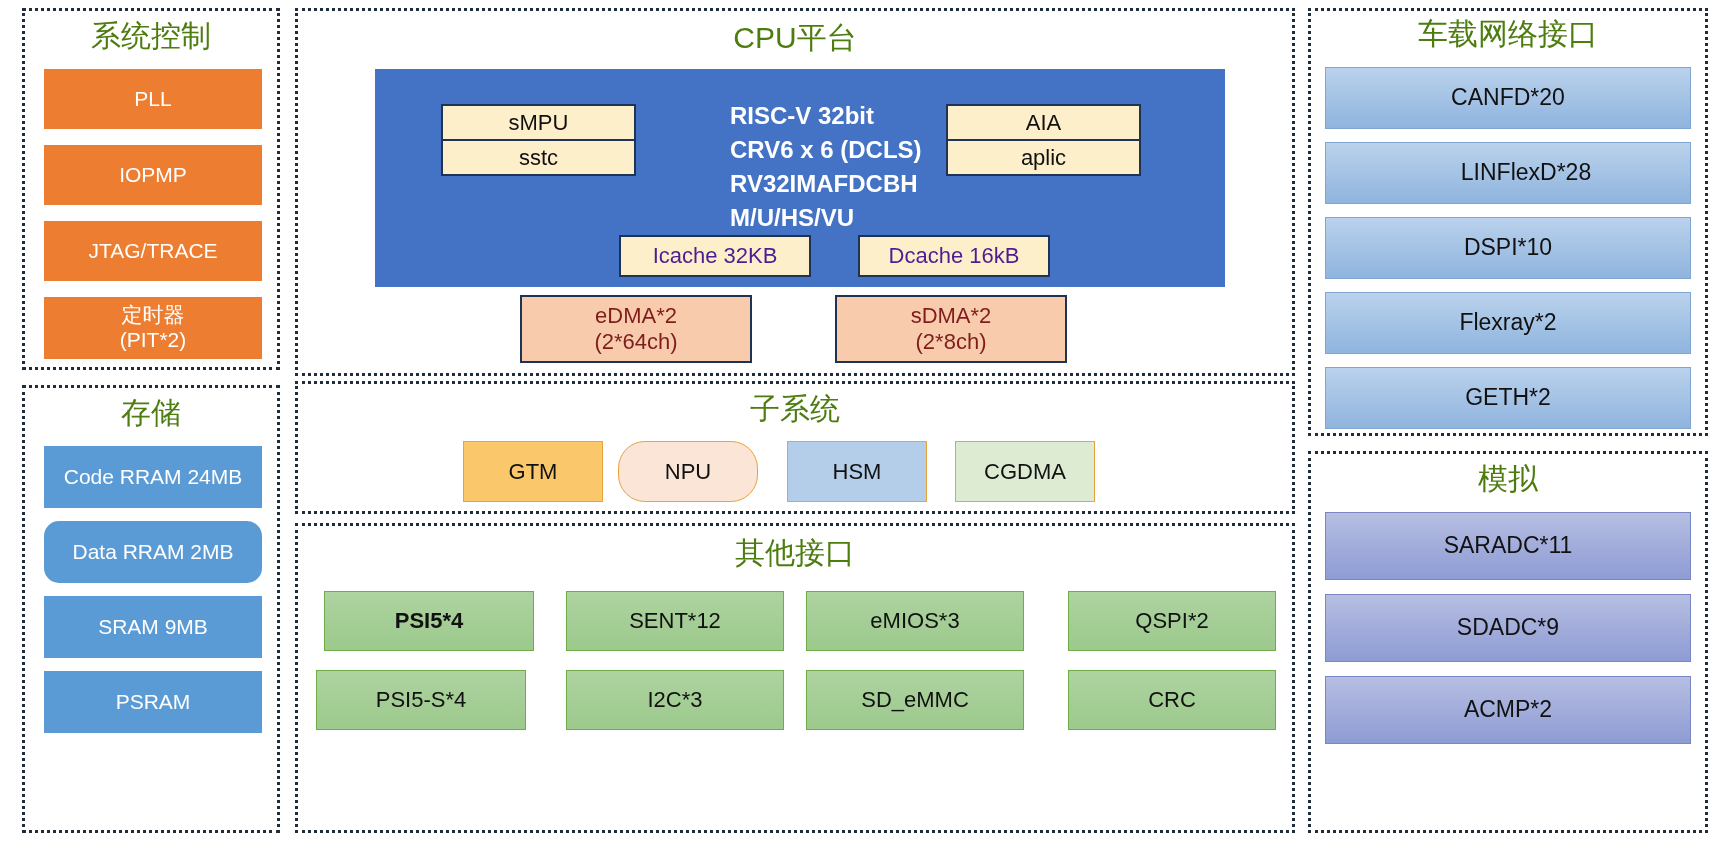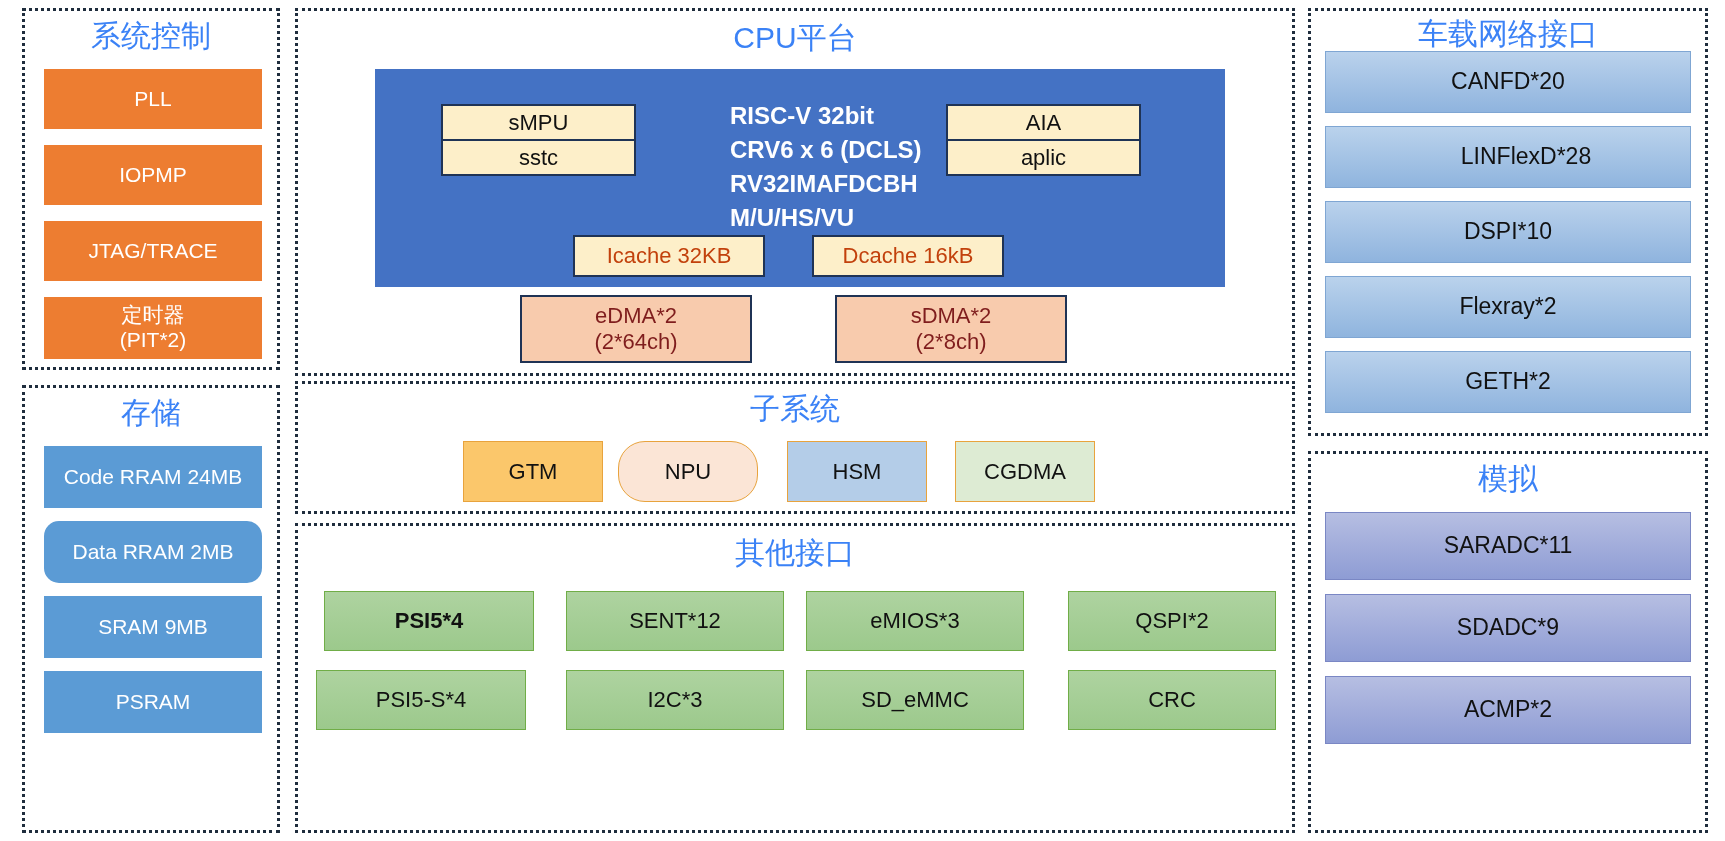--- a/index.html
+++ b/index.html
@@ -20,21 +20,21 @@
   .panel {
     position: absolute;
     border: 3px dotted #1f2d3d;
     background: #ffffff;
     display: flex;
     flex-direction: column;
     align-items: center;
   }
   .panel-title {
     font-size: 30px;
-    color: #3b82f6;
+    color: #4d7c0f;
     line-height: 1;
     text-align: center;
     white-space: nowrap;
     font-weight: 400;
   }
 
   
   .box {
     display: flex;
     align-items: center;
@@ -75,23 +75,24 @@
   
   .box-green {
     background: linear-gradient(to bottom, #AED3A0 0%, #9CC98C 100%);
     color: #111111;
     font-size: 22px;
     border: 1px solid #70AD47;
   }
   
   .box-cream {
     background: #FDEFC9;
-    color: #c2410c;
+    color: #4c1d95;
     font-size: 22px;
     border: 2px solid #1f3355;
+    margin-left: 46px;
   }
   
   .box-peach {
     background: #F8CBAD;
     color: #7f1d1d;
     font-size: 22px;
     border: 2px solid #1f3355;
   }
 
   
@@ -202,21 +203,21 @@
     <div class="box box-green" style="position:absolute; left:770px; top:65px; width:208px; height:60px;">QSPI*2</div>
 
     <div class="box box-green" style="position:absolute; left:18px; top:144px; width:210px; height:60px;">PSI5-S*4</div>
     <div class="box box-green" style="position:absolute; left:268px; top:144px; width:218px; height:60px;">I2C*3</div>
     <div class="box box-green" style="position:absolute; left:770px; top:144px; width:208px; height:60px;">CRC</div>
     <div class="box box-green" style="position:absolute; left:508px; top:144px; width:218px; height:60px;">SD_eMMC</div>
   </div>
 
   <div class="panel" id="panel-vehicle-network" style="left:1308px; top:8px; width:400px; height:428px; padding-top:8px;">
     <div class="panel-title">车载网络接口</div>
-    <div style="position:absolute; left:14px; top:40px; width:366px;">
+    <div style="position:absolute; left:14px; top:56px; width:366px;">
       <div class="box box-net" style="height:62px; margin-bottom:13px;">CANFD*20</div>
       <div class="box box-net" style="height:62px; margin-bottom:13px;padding-left:36px;">LINFlexD*28</div>
       <div class="box box-net" style="height:62px; margin-bottom:13px;">DSPI*10</div>
       <div class="box box-net" style="height:62px; margin-bottom:13px;">Flexray*2</div>
       <div class="box box-net" style="height:62px;">GETH*2</div>
     </div>
   </div>
 
   <div class="panel" id="panel-analog" style="left:1308px; top:451px; width:400px; height:382px; padding-top:10px;">
     <div class="panel-title">模拟</div>

